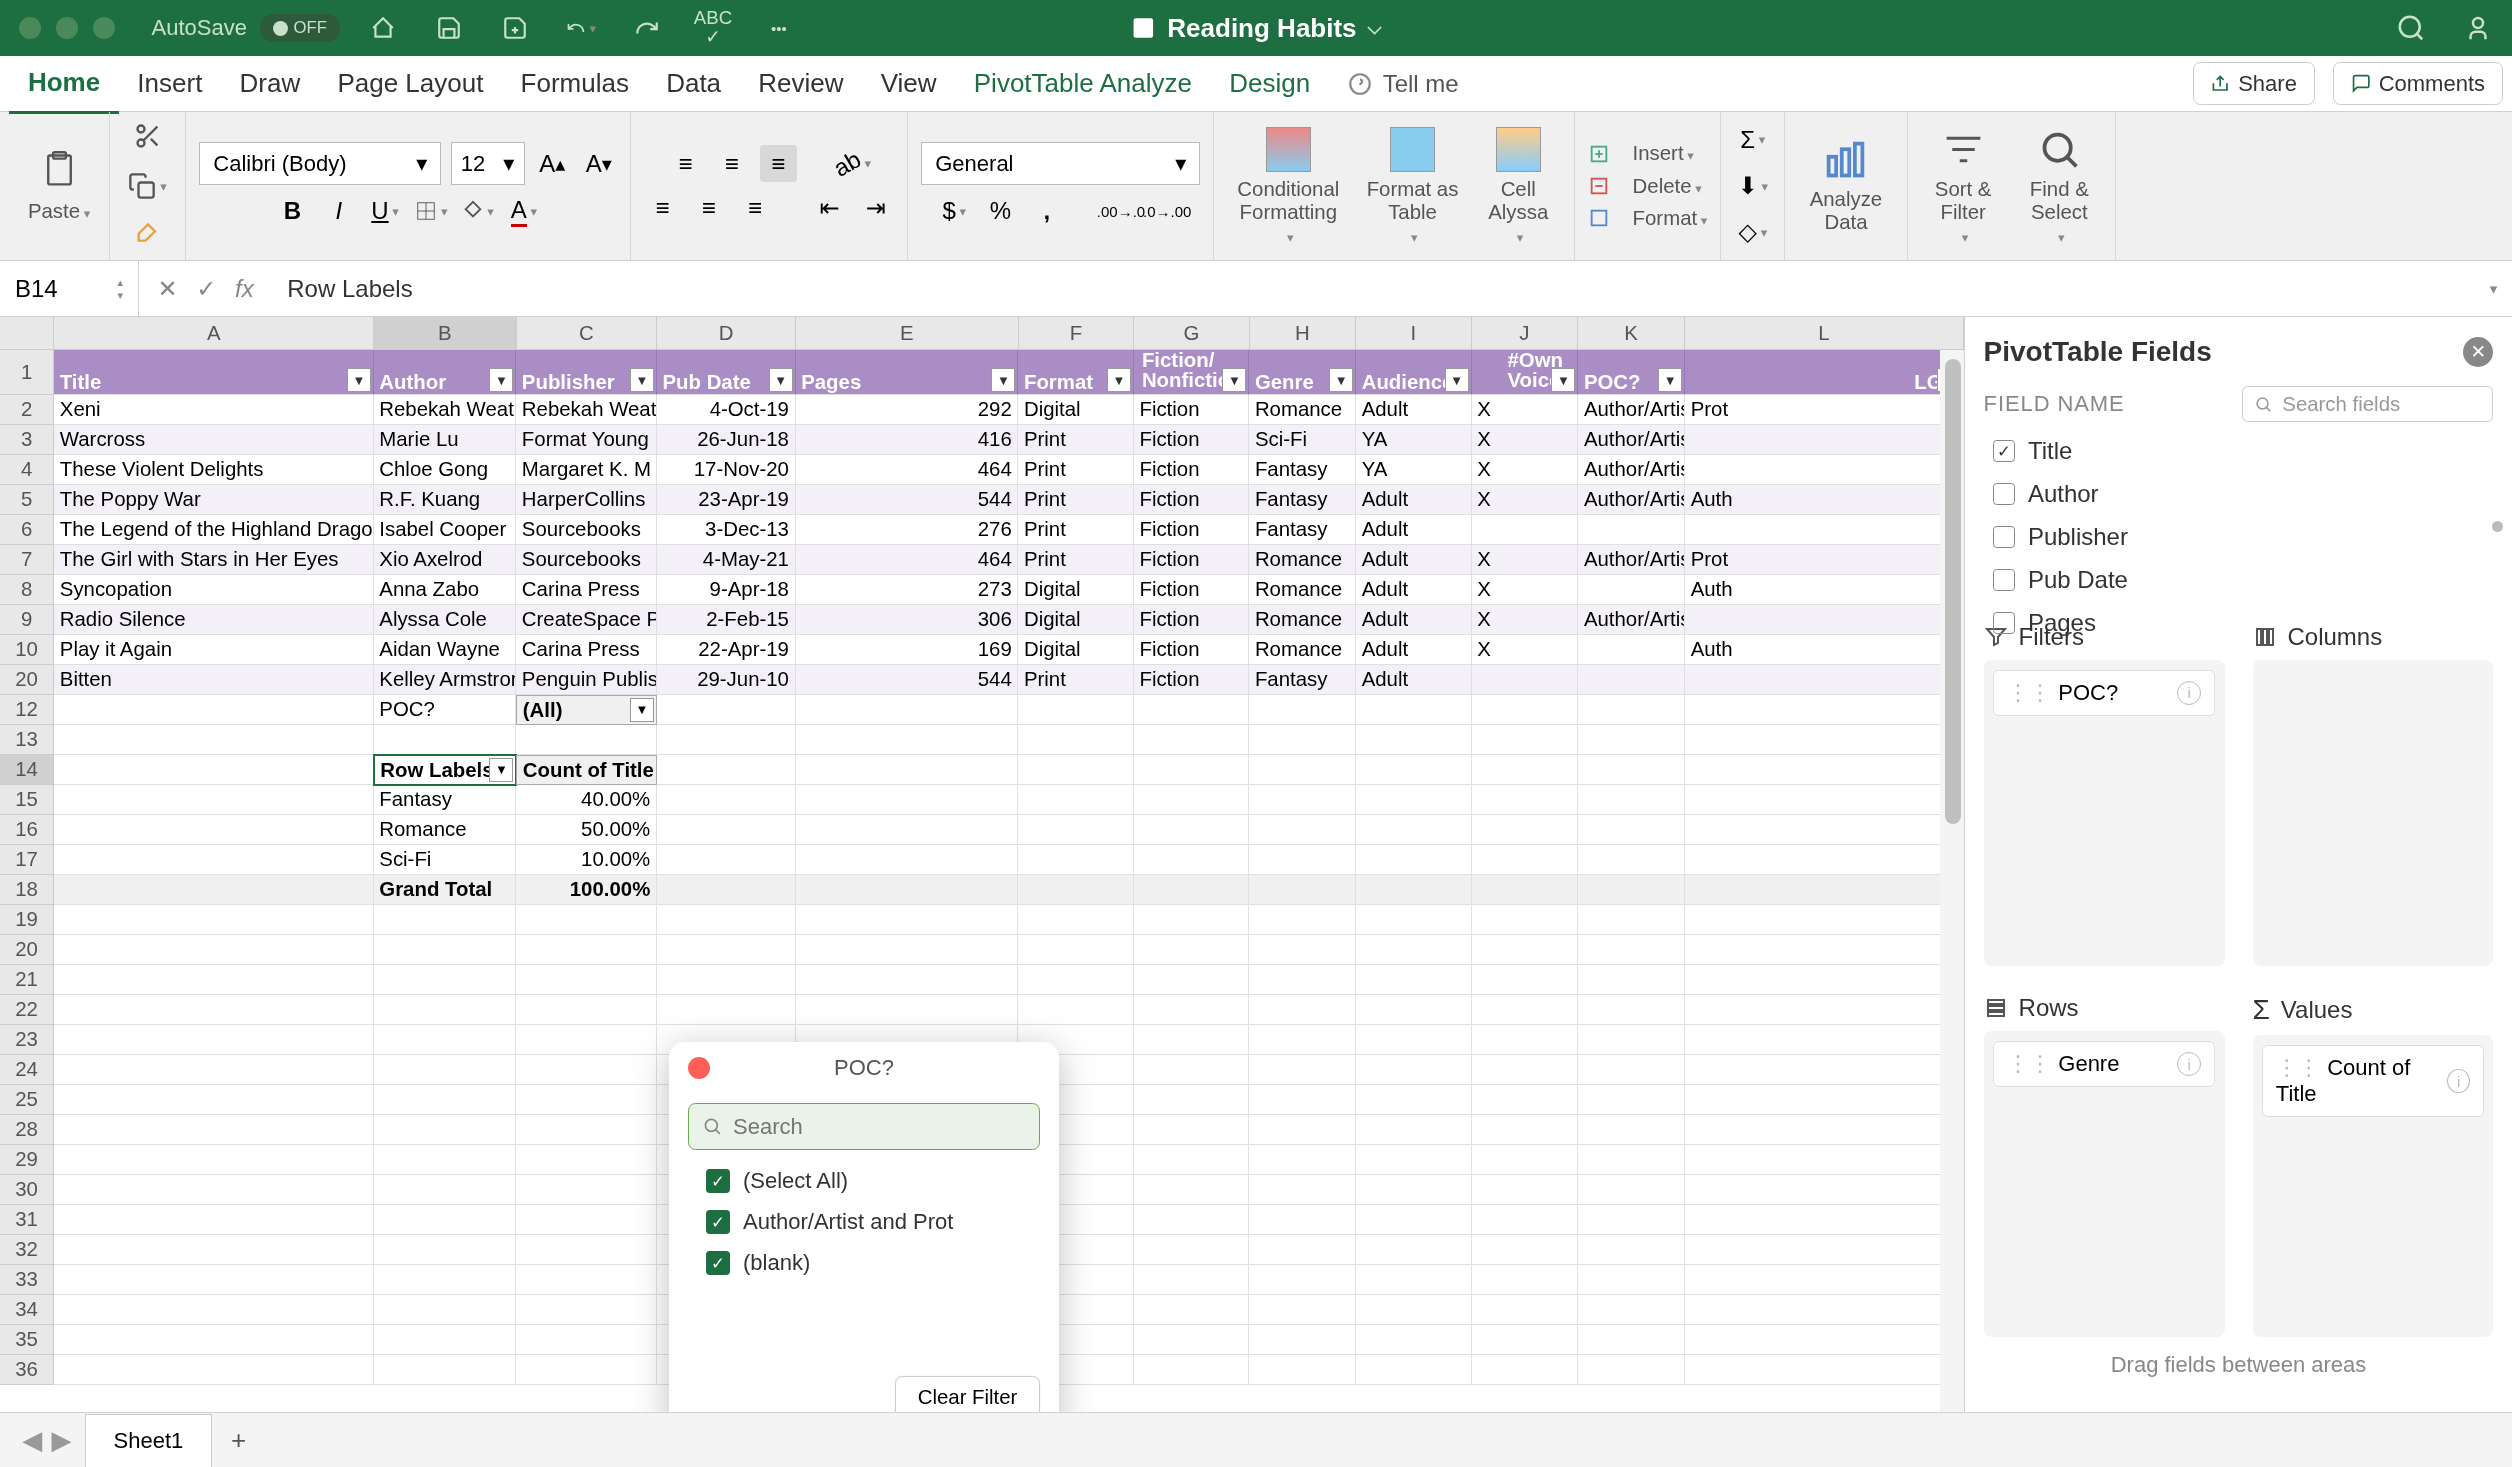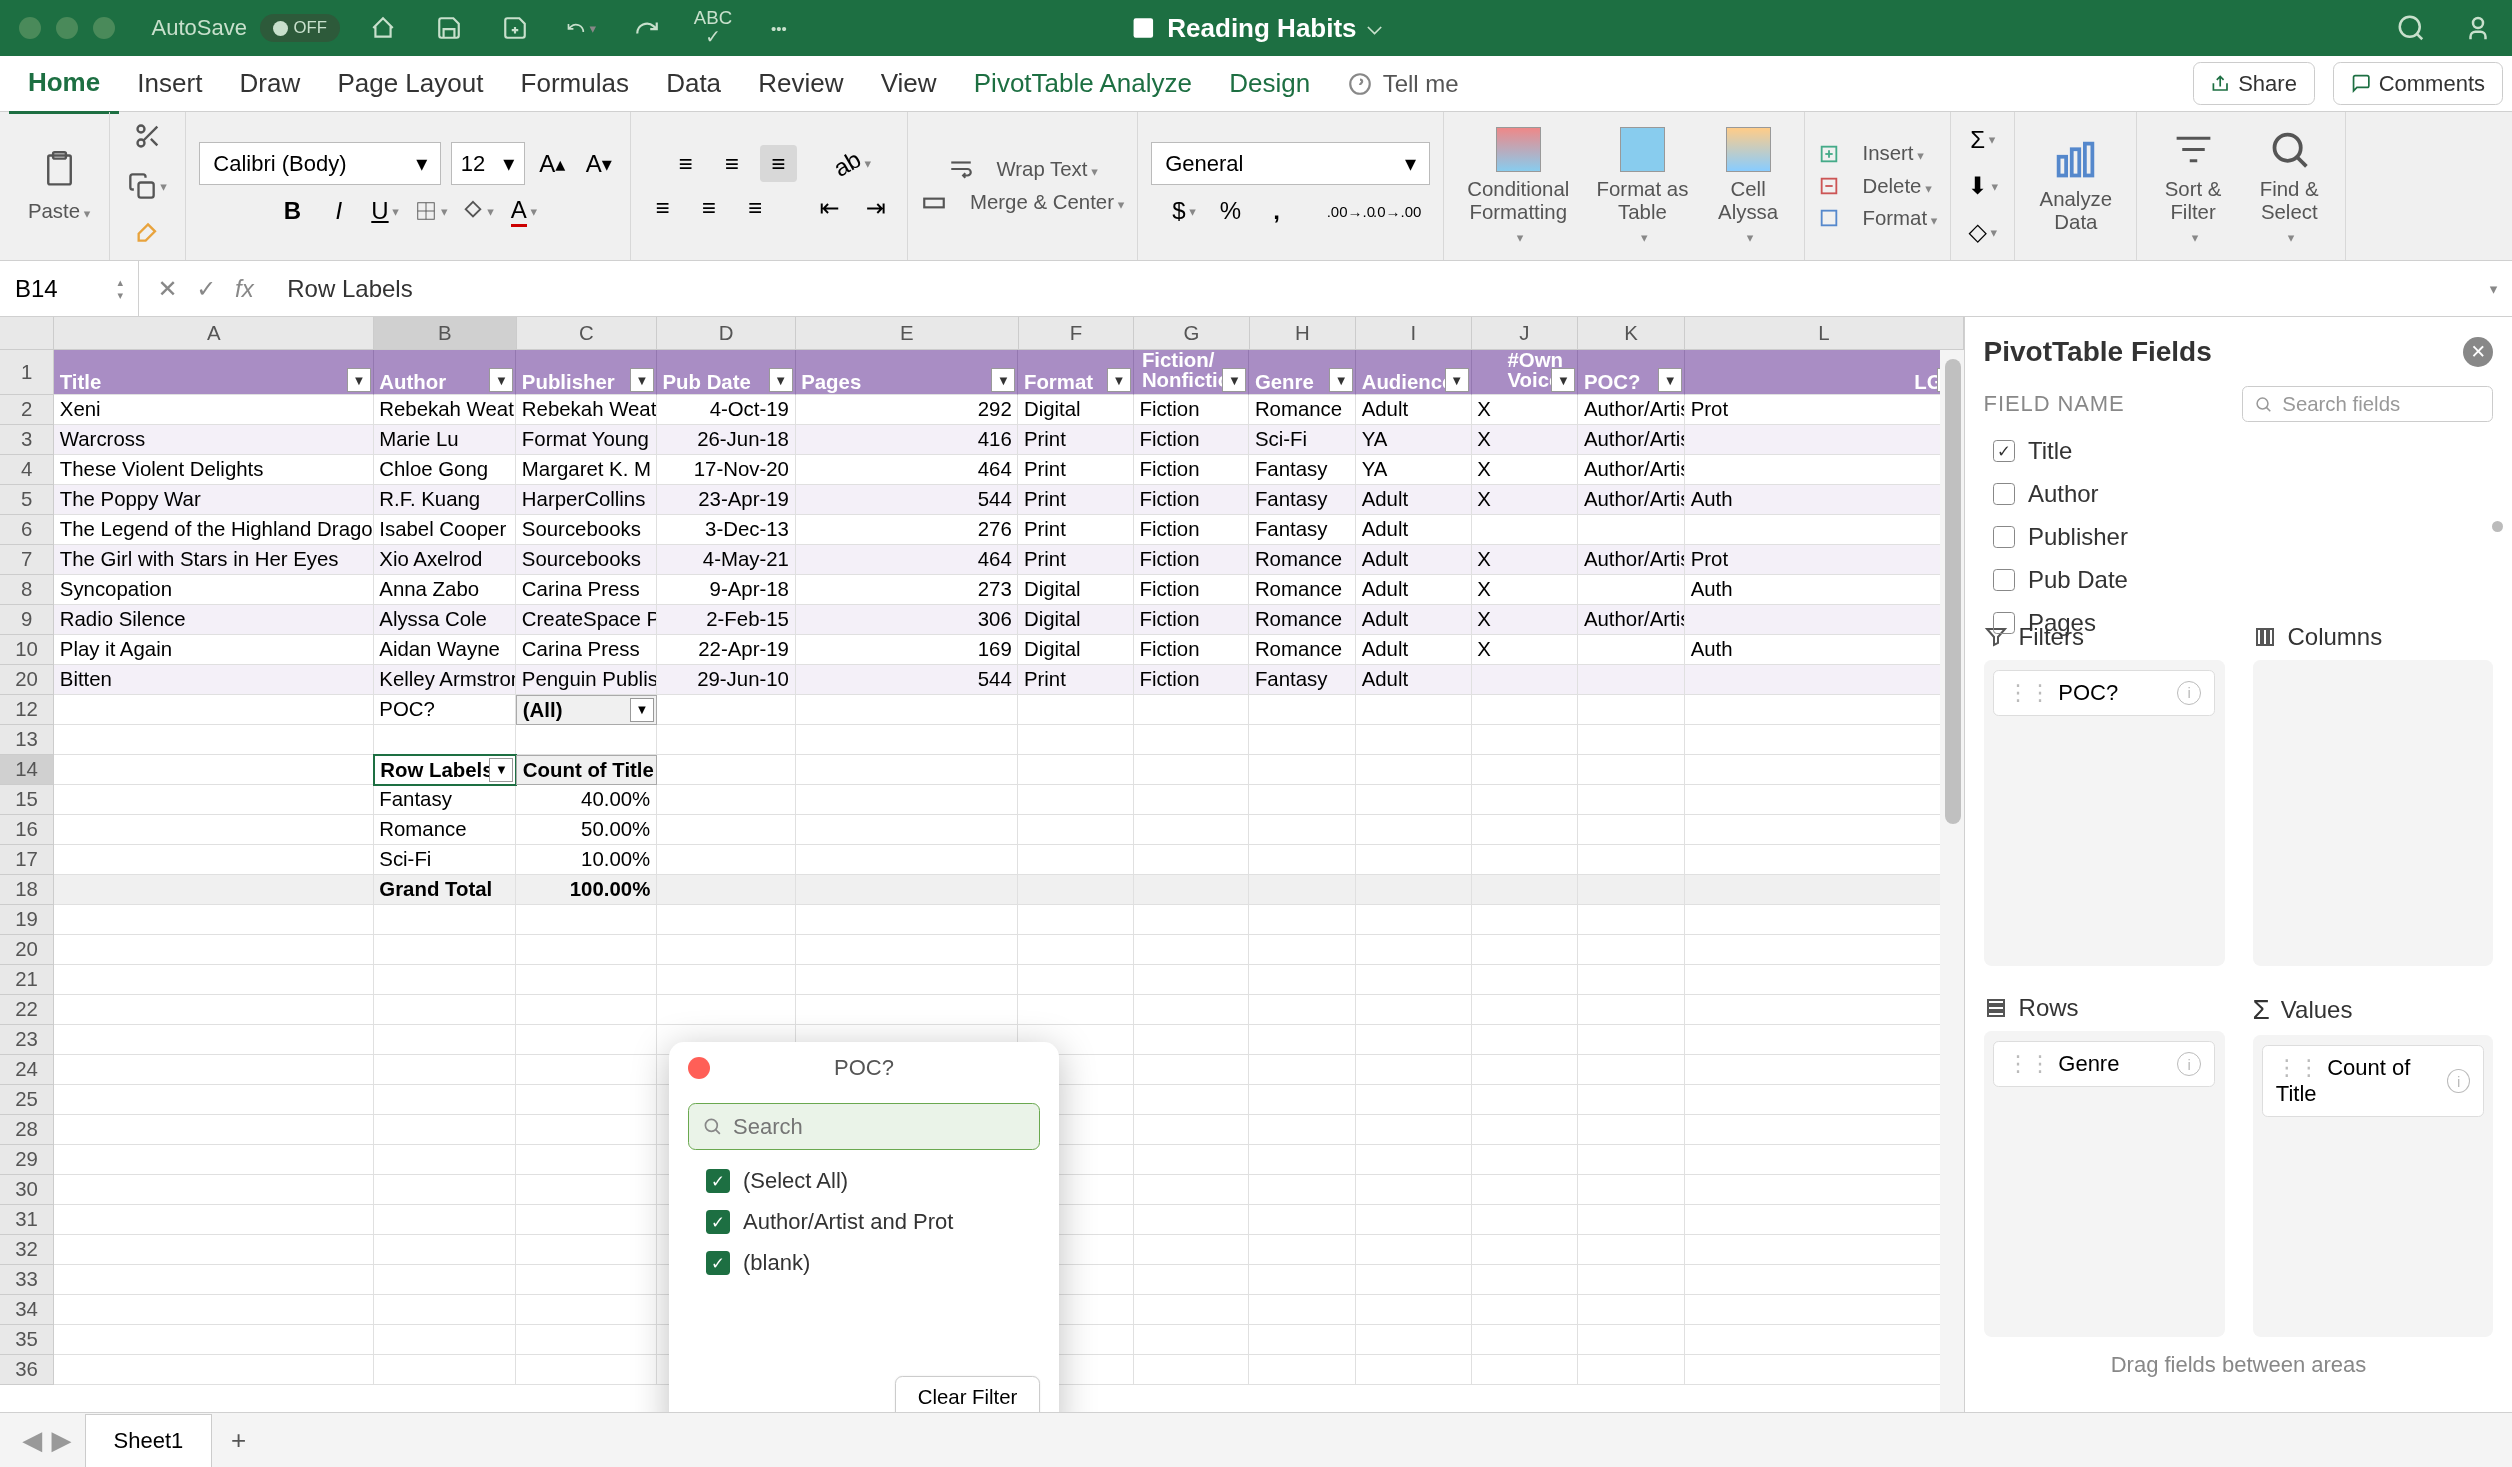--- a/index.html
+++ b/index.html
@@ -305,30 +305,20 @@
     <div class="mini-row">
       <div class="square-btn">≡</div>
       <div class="square-btn">≡</div>
       <div class="square-btn">≡</div>
       <div style="width:18.6px;"></div>
       <div class="square-btn">⇤</div>
       <div class="square-btn">⇥</div>
     </div>
   </div>
   <div class="ribbon-group mini-col">
-    <div class="mini-row"><svg width="26" height="26" viewBox="0 0 24 24" fill="none" stroke="#555" stroke-width="2">
-          <line x1="3" y1="6" x2="21" y2="6"></line>
-          <path d="M3 12h15a3 3 0 010 6h-4"></path>
-          <polyline points="16 16 14 18 16 20"></polyline>
-        </svg>&nbsp;<span class="rlabel chev">Wrap Text</span></div>
-    <div class="mini-row"><svg width="26" height="26" viewBox="0 0 24 24" fill="none" stroke="#555" stroke-width="2">
-          <rect x="3" y="8" width="18" height="8"></rect>
-        </svg>&nbsp;<span class="rlabel chev">Merge &amp; Center</span></div>
-  </div>
-  <div class="ribbon-group mini-col">
     <div class="num-select">
         <span>General</span>
         <span>▾</span>
       </div>
     <div class="mini-row">
       <div class="square-btn chev">$</div>
       <div class="square-btn">%</div>
       <div class="square-btn">
           <b>,</b>
         </div>

